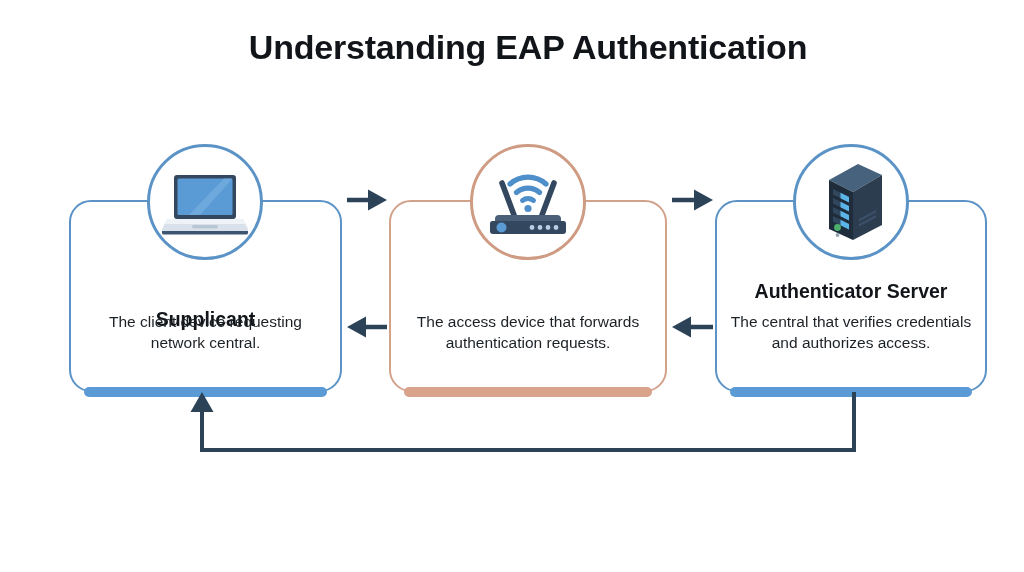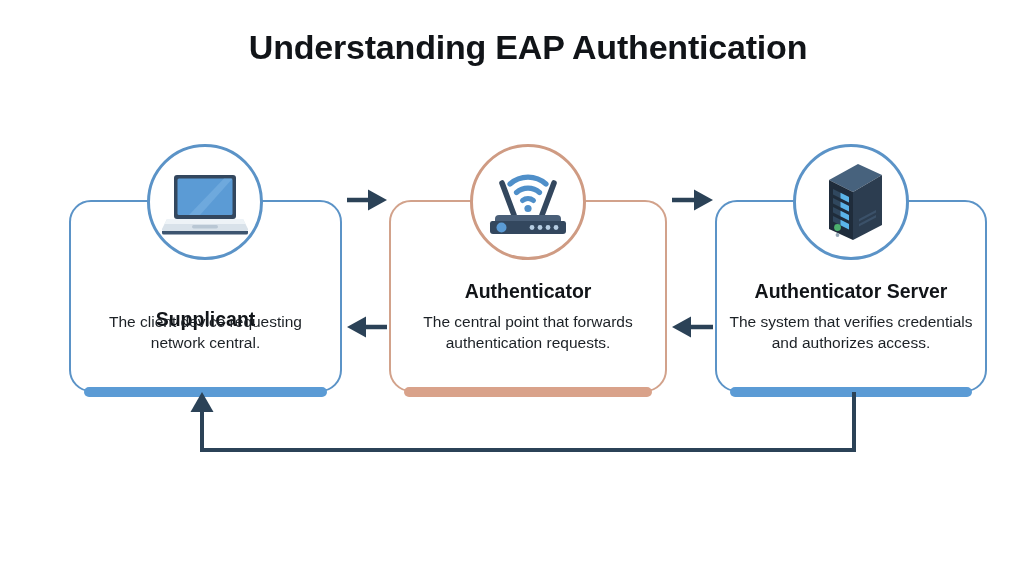--- a/index.html
+++ b/index.html
@@ -114,22 +114,21 @@
       <path d="M22 72 Q22 68 26 68 L84 68 Q88 68 88 72 L88 74 L22 74 Z" fill="#4a5f78"></path>
       <path d="M19 74 L91 74 Q93 74 93 76.5 L93 84 Q93 87 90 87 L20 87 Q17 87 17 84 L17 76.5 Q17 74 19 74 Z" fill="#33475e"></path>
       <circle cx="28.5" cy="80.5" r="5" fill="#5b9bd5"></circle>
       <circle cx="59" cy="80.5" r="2.4" fill="#b7cee3"></circle>
       <circle cx="67" cy="80.5" r="2.4" fill="#b7cee3"></circle>
       <circle cx="75" cy="80.5" r="2.4" fill="#b7cee3"></circle>
       <circle cx="83" cy="80.5" r="2.4" fill="#b7cee3"></circle>
     </svg>
   </div>
 
-  <div class="card-title" style="left:373px;top:280px;width:278px;">Authenticator</div>
-  <div class="card-desc" style="left:388px;top:311px;width:248px;">The central point that forwards authentication requests.</div>
+  <div class="card-desc" style="left:388px;top:311px;width:248px;">The access device that forwards authentication requests.</div>
 
   <div class="card" style="left:699px;top:200px;width:272px;height:192px;"></div>
   <div class="card-bar" style="left:714px;top:387px;width:242px;"></div>
 
   <div class="badge" style="left:777px;top:144px;">
     <svg width="110" height="110" viewBox="0 0 110 110">
 
       <polygon points="33,33 62,17 86,28 57,45" fill="#47627d"></polygon>
 
       <polygon points="57,45 86,28 86,78 57,93" fill="#2c3d50"></polygon>
@@ -147,21 +146,21 @@
 
       <circle cx="41.5" cy="80.5" r="3.4" fill="#4caf6d"></circle>
       <circle cx="41.5" cy="88" r="1.9" fill="#94a5b4"></circle>
 
       <polygon points="63,72 80,63 80,65.4 63,74.4" fill="#3b5169"></polygon>
       <polygon points="63,77 80,68 80,70.4 63,79.4" fill="#3b5169"></polygon>
     </svg>
   </div>
 
   <div class="card-title" style="left:699px;top:280px;width:272px;">Authenticator Server</div>
-  <div class="card-desc" style="left:712px;top:311px;width:246px;">The system that verifies credentials and authorizes access.</div>
+  <div class="card-desc" style="left:712px;top:311px;width:246px;">The central that verifies credentials and authorizes access.</div>
 
   <svg class="conn" viewBox="0 0 1024 572">
     <g fill="#2b4257" stroke="#2b4257">
 
       <g>
         <line x1="331" y1="200" x2="352" y2="200" stroke-width="4.5" stroke-linecap="butt"></line>
         <polygon points="352,189.5 371,200 352,210.5" stroke="none"></polygon>
       </g>
 
       <g>

